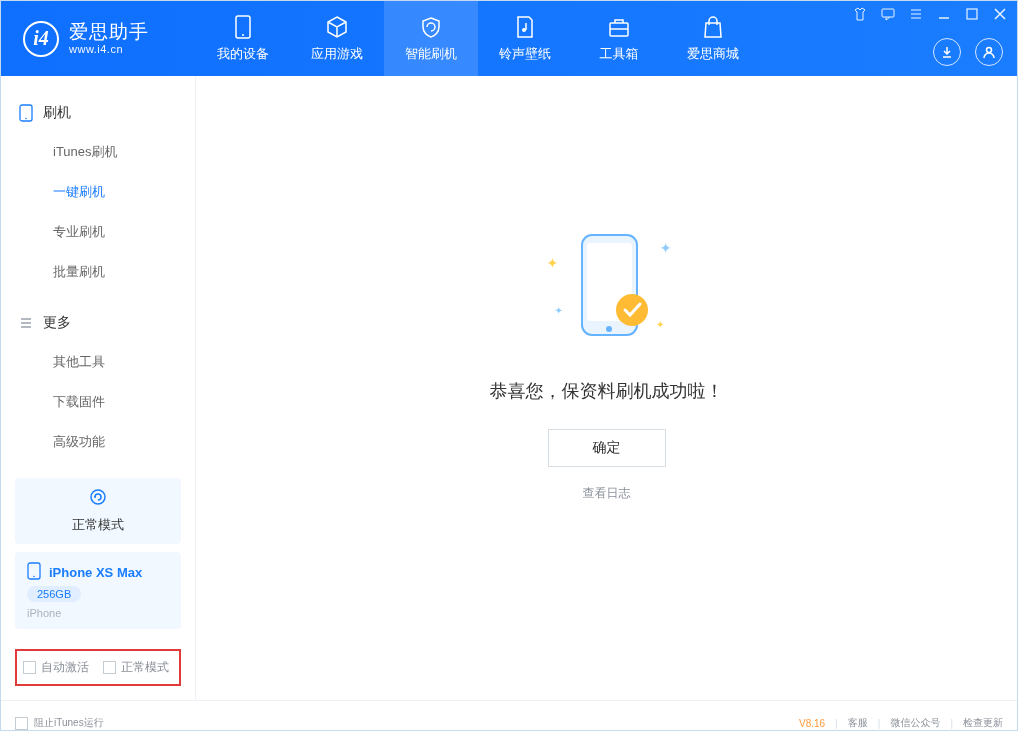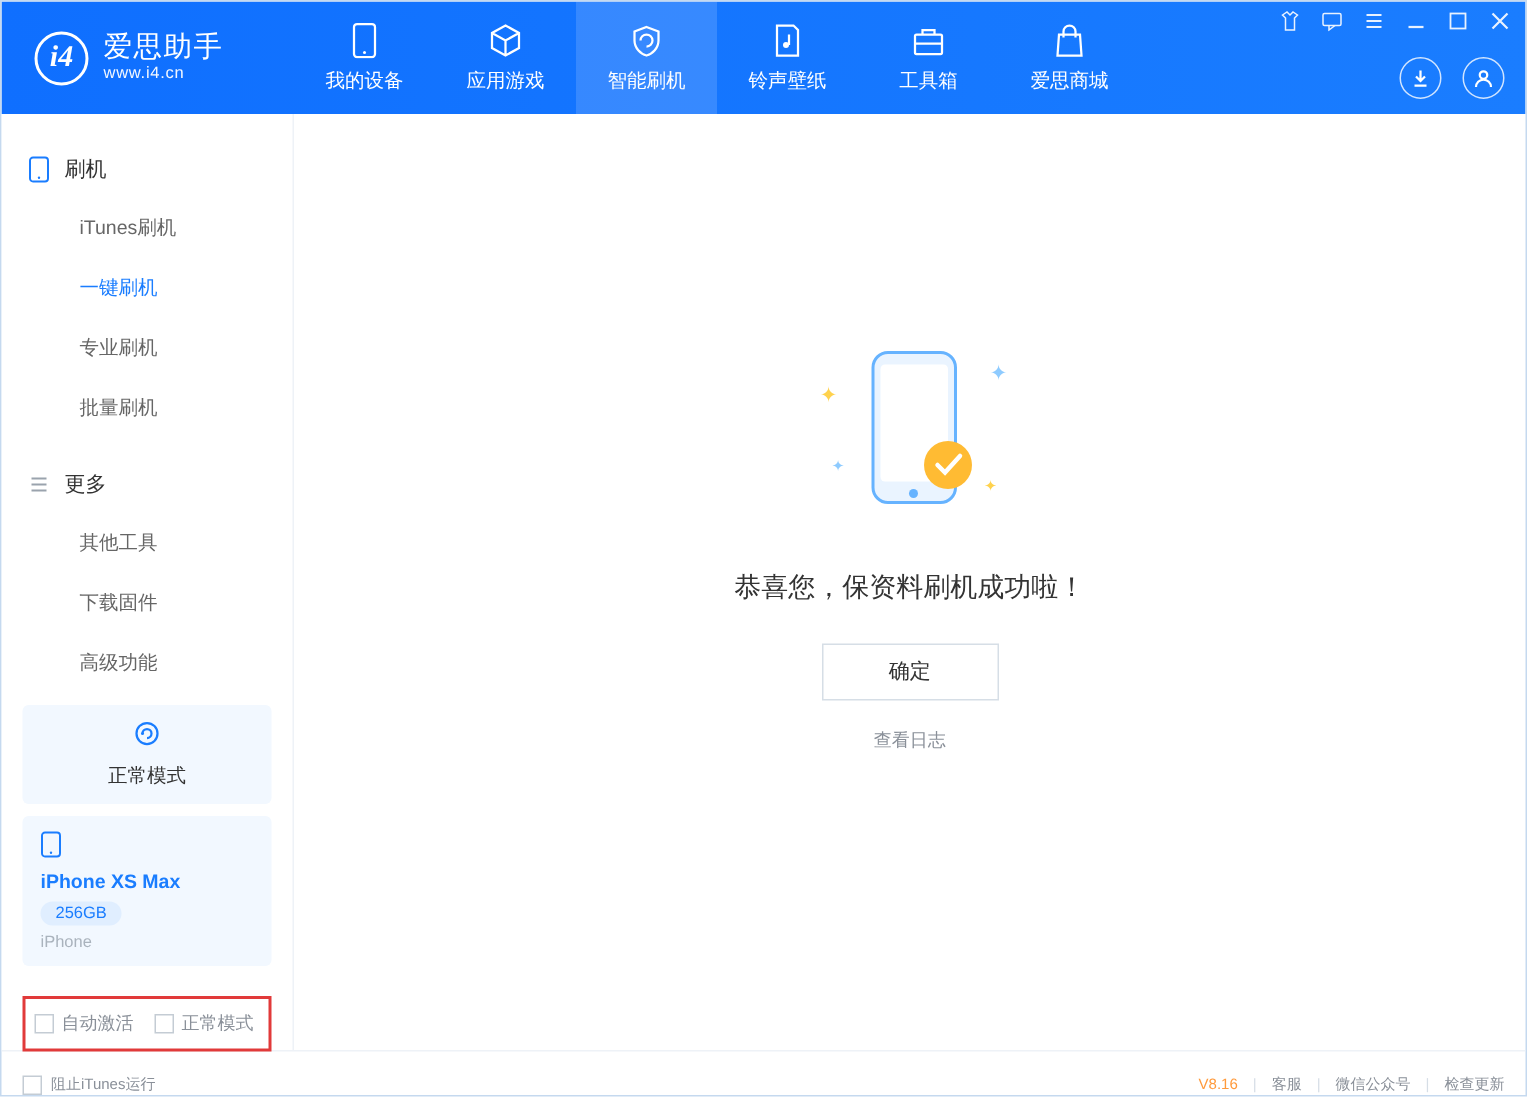--- a/index.html
+++ b/index.html
@@ -19,21 +19,21 @@
 .header-buttons { position: absolute; right: 14px; bottom: 10px; display: flex; gap: 14px; }
 .hb { width: 28px; height: 28px; border: 1.5px solid rgba(255,255,255,.8); border-radius: 50%; display: flex; align-items: center; justify-content: center; cursor: pointer; }
 .body-area { display: flex; height: calc(100% - 75px - 30px); }
 .sidebar { width: 195px; background: #fff; border-right: 1px solid #eef2f7; padding-top: 18px; display: flex; flex-direction: column; }
 .side-section-head { display: flex; align-items: center; gap: 10px; padding: 10px 18px; font-size: 14px; color: #333; font-weight: 500; }
 .side-item { padding: 11px 18px 11px 52px; font-size: 13px; color: #666; cursor: pointer; }
 .side-item.active { color: #1a7dff; }
 .side-grow { flex: 1; }
 .device-box { margin: 8px 14px; background: #f2f8ff; border-radius: 4px; padding: 10px 12px; display: flex; align-items: center; gap: 10px; font-size: 13px; color: #333; flex-direction: column; }
 .device-card { margin: 0 14px 10px; background: #f2f8ff; border-radius: 4px; padding: 10px 12px; }
-.device-name { font-size: 13px; color: #1a7dff; font-weight: bold; display: flex; align-items: flex-start; gap: 8px; flex-direction: column; }
+.device-name { font-size: 13px; color: #1a7dff; font-weight: bold; display: flex; align-items: flex-end; gap: 8px; }
 .storage-badge { display: inline-block; background: #e0eeff; color: #1a7dff; border-radius: 10px; padding: 2px 10px; font-size: 11px; margin-top: 6px; }
 .device-type { font-size: 11px; color: #aab3bd; margin-top: 5px; }
 .checkbox-row { margin: 10px 14px 14px; display: flex; gap: 14px; padding: 8px 6px; border: 2px solid #e13a3a; font-size: 12px; color: #8a9099; }
 .cb { display: flex; align-items: center; gap: 5px; cursor: pointer; }
 .cb-box { width: 13px; height: 13px; border: 1px solid #c4ccd4; background: #fff; }
 .main { flex: 1; display: flex; flex-direction: column; align-items: center; justify-content: center; padding-bottom: 60px; }
 .phone-illust { position: relative; width: 140px; height: 140px; margin-bottom: 24px; }
 .sparkle { position: absolute; font-size: 14px; }
 .success-msg { font-size: 18px; color: #333; font-weight: 400; margin-bottom: 26px; }
 .ok-btn { border: 1px solid #d6dee6; background: #fff; padding: 9px 44px; font-size: 14px; color: #333; cursor: pointer; margin-bottom: 18px; }

